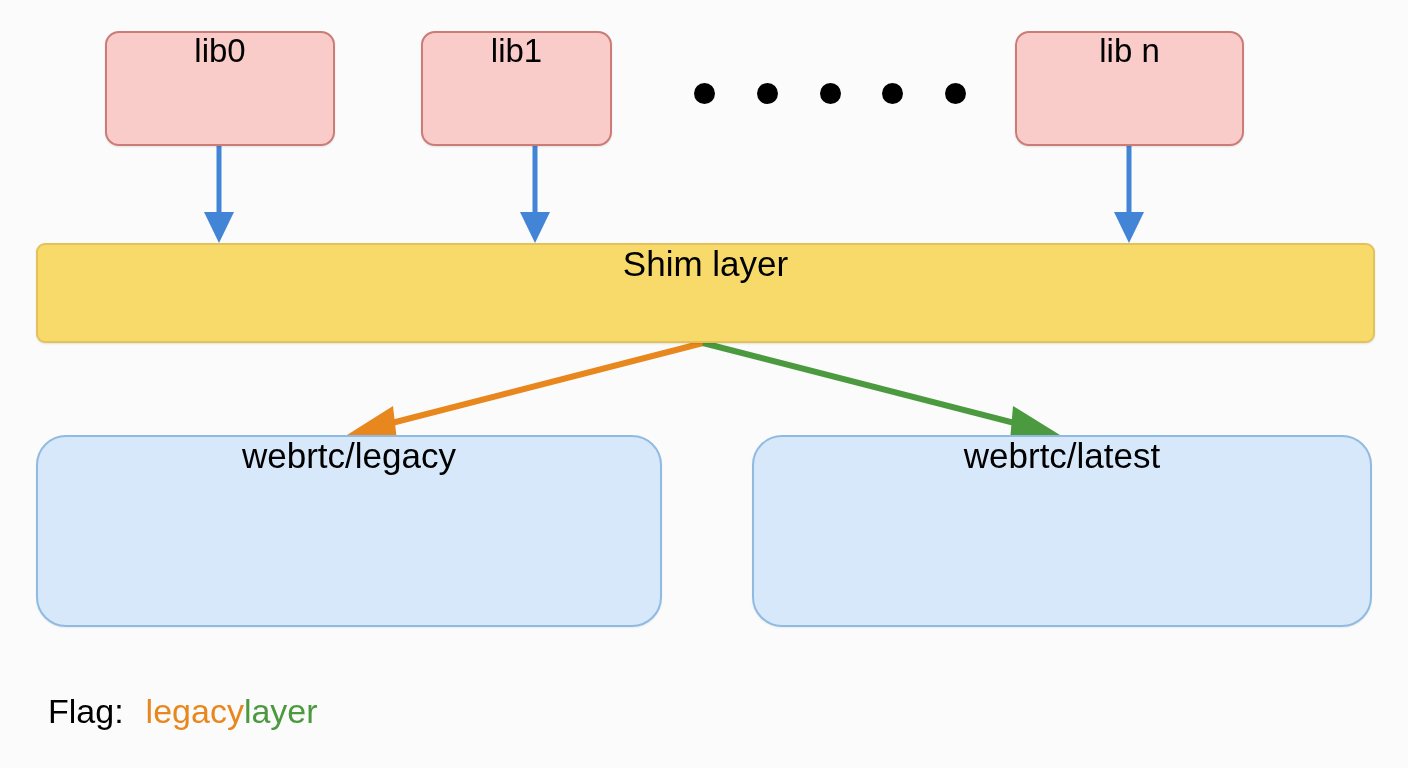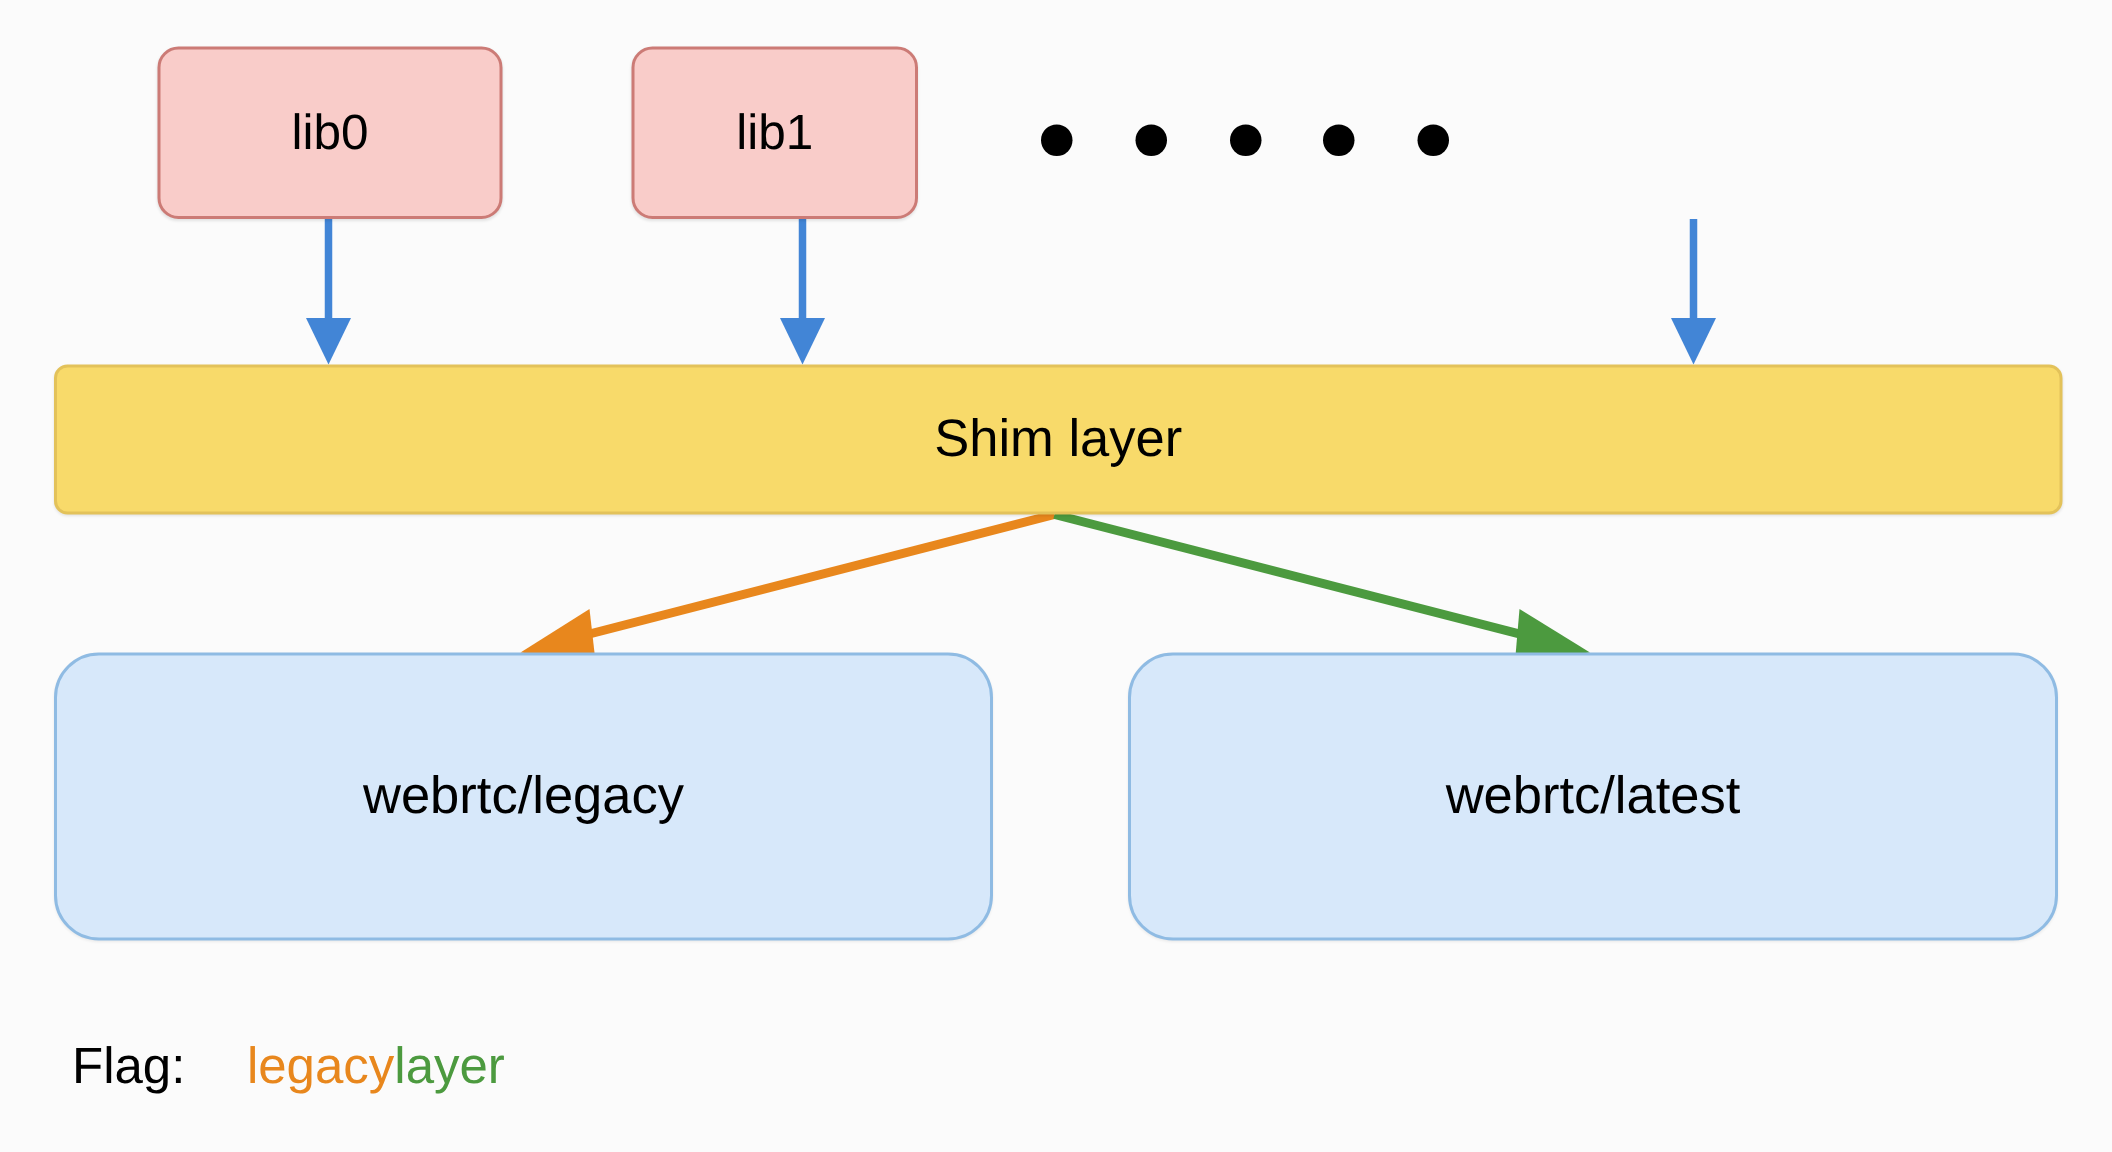--- a/index.html
+++ b/index.html
@@ -23,21 +23,20 @@
     top: 0;
     width: 1408px;
     height: 768px;
     pointer-events: none;
   }
 
   .node {
     position: absolute;
     box-sizing: border-box;
     display: flex;
-    align-items: center;
     justify-content: center;
     color: #000000;
     text-align: center;
     line-height: 1.1;
   }
 
   .lib-box {
     background: #f9ccc9;
     border: 2px solid #cc7b76;
     border-radius: 14px;
@@ -126,32 +125,35 @@
   </div>
 
   <div class="dots-row" style="left:694px; top:82px; width:272px; height:22px;">
     <span class="dot"></span>
     <span class="dot"></span>
     <span class="dot"></span>
     <span class="dot"></span>
     <span class="dot"></span>
   </div>
 
+  <div class="node lib-box" style="left:1015px; top:31px; width:229px; height:115px;">
+    <span>lib n</span>
+  </div>
 
   <div class="node shim-bar" style="left:36px; top:243px; width:1339px; height:100px;">
     <span>Shim layer</span>
   </div>
 
   <div class="node rtc-box" style="left:752px; top:435px; width:620px; height:192px;">
     <span>webrtc/latest</span>
   </div>
 
   <div class="node rtc-box" style="left:36px; top:435px; width:626px; height:192px;">
     <span>webrtc/legacy</span>
   </div>
 
   <div class="legend" style="left:48px; top:692px;">
-    <span class="legend-label" style="margin-right:41px;">Flag:</span>
+    <span class="legend-label" style="margin-right:22px;">Flag:</span>
     <span class="legend-legacy" style="">legacy</span>
     <span class="legend-latest">layer</span>
   </div>
 
 </div>
 
 </body></html>

